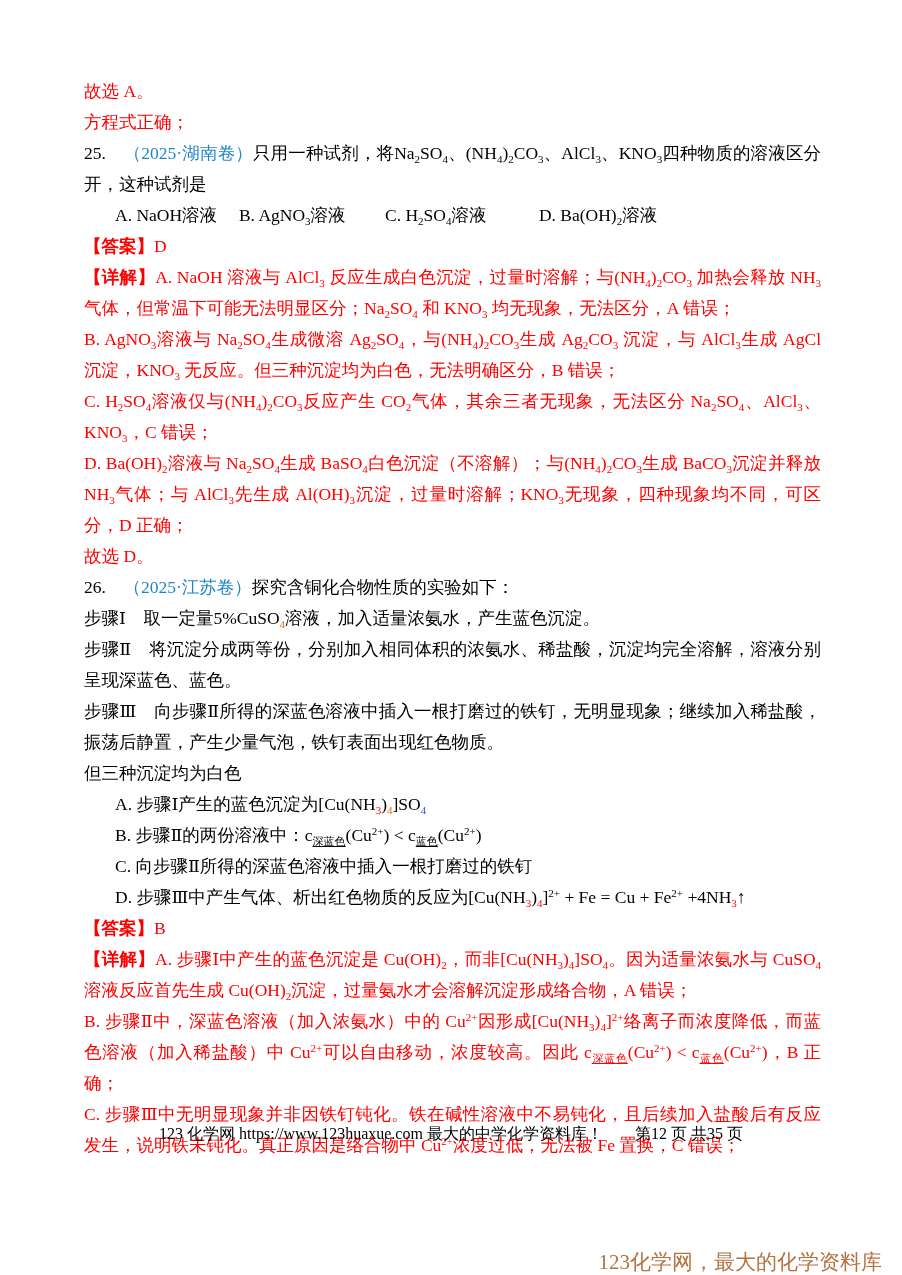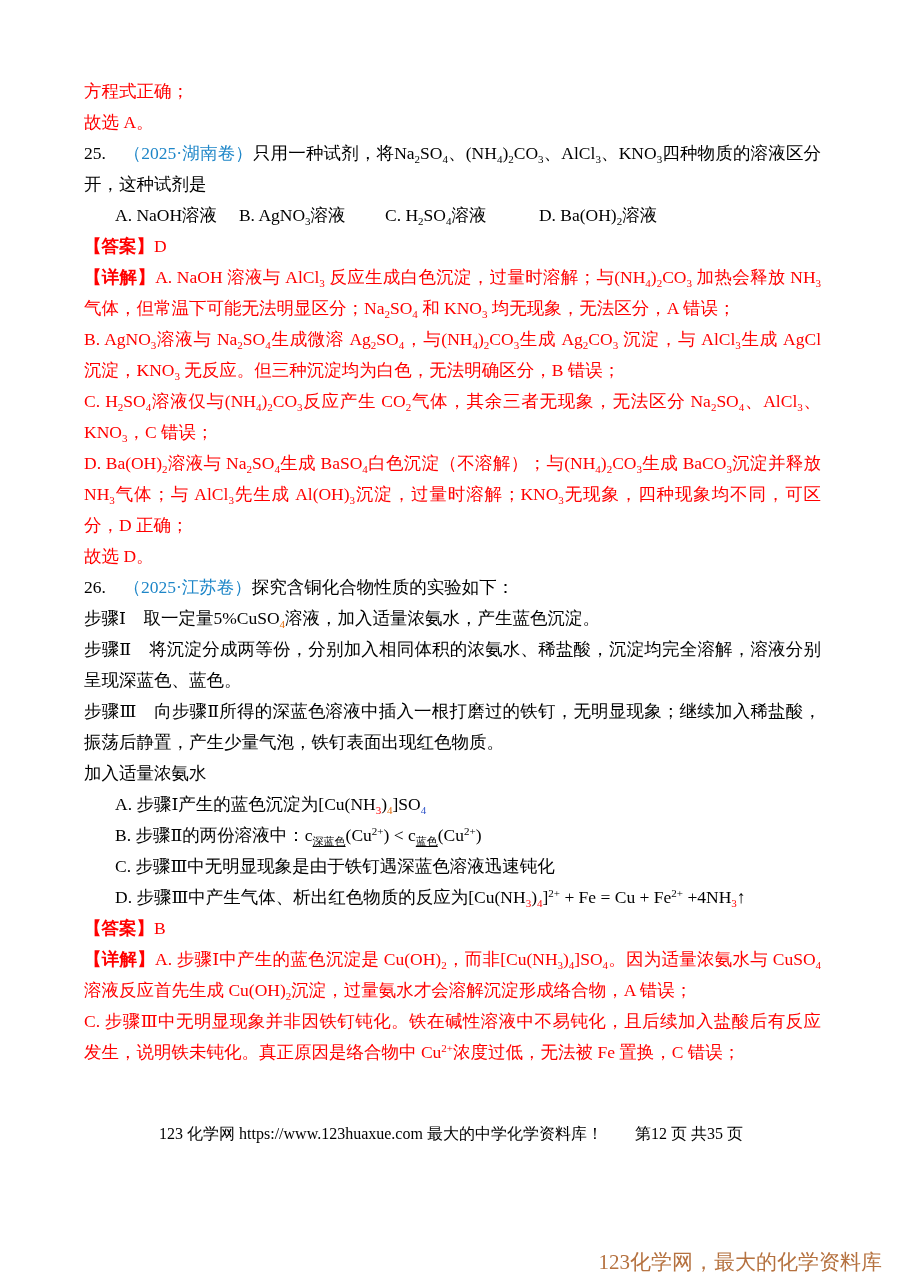--- a/index.html
+++ b/index.html
@@ -21,39 +21,40 @@
   .t-blue{color:var(--source-blue,#1E86C8);font-weight:normal;}
   .footer{position:absolute;top:1124px;left:0;width:100%;text-align:center;
     font-size:16px;color:#000;}
   .watermark{position:absolute;top:1248px;right:20px;font-size:21px;
     color:var(--watermark-brown,#B5713F);}
 </style>
 </head>
 <body>
 
 <main class="doc">
+    <p class="para red">故选 A。</p>
     <p class="para red">方程式正确；</p>
-    <p class="para red">故选 A。</p>
     <p class="para black">25.　<span class="t-blue">（2025·湖南卷）</span>只用一种试剂，将Na<span class="t-sub">2</span>SO<span class="t-sub">4</span>、(NH<span class="t-sub">4</span>)<span class="t-sub">2</span>CO<span class="t-sub">3</span>、AlCl<span class="t-sub">3</span>、KNO<span class="t-sub">3</span>四种物质的溶液区分开，这种试剂是</p>
     <p class="para black opt">A. NaOH溶液　 B. AgNO<span class="t-sub">3</span>溶液　　 C. H<span class="t-sub">2</span>SO<span class="t-sub">4</span>溶液　　　D. Ba(OH)<span class="t-sub">2</span>溶液</p>
     <p class="para red"><span class="t-b">【答案】</span>D</p>
     <p class="para red"><span class="t-b">【详解】</span>A. NaOH 溶液与 AlCl<span class="t-sub">3</span> 反应生成白色沉淀，过量时溶解；与(NH<span class="t-sub">4</span>)<span class="t-sub">2</span>CO<span class="t-sub">3</span> 加热会释放 NH<span class="t-sub">3</span> 气体，但常温下可能无法明显区分；Na<span class="t-sub">2</span>SO<span class="t-sub">4</span> 和 KNO<span class="t-sub">3</span> 均无现象，无法区分，A 错误；</p>
     <p class="para red">B. AgNO<span class="t-sub">3</span>溶液与 Na<span class="t-sub">2</span>SO<span class="t-sub">4</span>生成微溶 Ag<span class="t-sub">2</span>SO<span class="t-sub">4</span>，与(NH<span class="t-sub">4</span>)<span class="t-sub">2</span>CO<span class="t-sub">3</span>生成 Ag<span class="t-sub">2</span>CO<span class="t-sub">3</span> 沉淀，与 AlCl<span class="t-sub">3</span>生成 AgCl 沉淀，KNO<span class="t-sub">3</span> 无反应。但三种沉淀均为白色，无法明确区分，B 错误；</p>
     <p class="para red">C. H<span class="t-sub">2</span>SO<span class="t-sub">4</span>溶液仅与(NH<span class="t-sub">4</span>)<span class="t-sub">2</span>CO<span class="t-sub">3</span>反应产生 CO<span class="t-sub">2</span>气体，其余三者无现象，无法区分 Na<span class="t-sub">2</span>SO<span class="t-sub">4</span>、AlCl<span class="t-sub">3</span>、KNO<span class="t-sub">3</span>，C 错误；</p>
     <p class="para red">D. Ba(OH)<span class="t-sub">2</span>溶液与 Na<span class="t-sub">2</span>SO<span class="t-sub">4</span>生成 BaSO<span class="t-sub">4</span>白色沉淀（不溶解）；与(NH<span class="t-sub">4</span>)<span class="t-sub">2</span>CO<span class="t-sub">3</span>生成 BaCO<span class="t-sub">3</span>沉淀并释放 NH<span class="t-sub">3</span>气体；与 AlCl<span class="t-sub">3</span>先生成 Al(OH)<span class="t-sub">3</span>沉淀，过量时溶解；KNO<span class="t-sub">3</span>无现象，四种现象均不同，可区分，D 正确；</p>
     <p class="para red">故选 D。</p>
     <p class="para black">26.　<span class="t-blue">（2025·江苏卷）</span>探究含铜化合物性质的实验如下：</p>
     <p class="para black">步骤Ⅰ　取一定量5%CuSO<span class="t-sub c-orange">4</span>溶液，加入适量浓氨水，产生蓝色沉淀。</p>
     <p class="para black">步骤Ⅱ　将沉淀分成两等份，分别加入相同体积的浓氨水、稀盐酸，沉淀均完全溶解，溶液分别呈现深蓝色、蓝色。</p>
     <p class="para black">步骤Ⅲ　向步骤Ⅱ所得的深蓝色溶液中插入一根打磨过的铁钉，无明显现象；继续加入稀盐酸，振荡后静置，产生少量气泡，铁钉表面出现红色物质。</p>
-    <p class="para black">加入适量浓氨水</p>
+    <p class="para black">但三种沉淀均为白色</p>
     <p class="para black opt">A. 步骤Ⅰ产生的蓝色沉淀为[Cu(NH<span class="t-sub c-red">3</span>)<span class="t-sub c-orange">4</span>]SO<span class="t-sub c-blue">4</span></p>
     <p class="para black opt">B. 步骤Ⅱ的两份溶液中：c<span class="t-sub u-line">深蓝色</span>(Cu<span class="t-sup">2+</span>) &lt; c<span class="t-sub u-line">蓝色</span>(Cu<span class="t-sup">2+</span>)</p>
-    <p class="para black opt">C. 步骤Ⅲ中无明显现象是由于铁钉遇深蓝色溶液迅速钝化</p>
+    <p class="para black opt">C. 向步骤Ⅱ所得的深蓝色溶液中插入一根打磨过的铁钉</p>
     <p class="para black opt">D. 步骤Ⅲ中产生气体、析出红色物质的反应为[Cu(NH<span class="t-sub c-red">3</span>)<span class="t-sub c-red">4</span>]<span class="t-sup">2+</span> + Fe = Cu + Fe<span class="t-sup">2+</span> +4NH<span class="t-sub c-red">3</span>↑</p>
     <p class="para red"><span class="t-b">【答案】</span>B</p>
     <p class="para red"><span class="t-b">【详解】</span>A. 步骤Ⅰ中产生的蓝色沉淀是 Cu(OH)<span class="t-sub">2</span>，而非[Cu(NH<span class="t-sub">3</span>)<span class="t-sub">4</span>]SO<span class="t-sub">4</span>。因为适量浓氨水与 CuSO<span class="t-sub">4</span>溶液反应首先生成 Cu(OH)<span class="t-sub">2</span>沉淀，过量氨水才会溶解沉淀形成络合物，A 错误；</p>
+    <p class="para red">B. 步骤Ⅱ中，深蓝色溶液（加入浓氨水）中的 Cu<span class="t-sup">2+</span>因形成[Cu(NH<span class="t-sub">3</span>)<span class="t-sub">4</span>]<span class="t-sup">2+</span>络离子而浓度降低，而蓝色溶液（加入稀盐酸）中 Cu<span class="t-sup">2+</span>可以自由移动，浓度较高。因此 c<span class="t-sub u-line">深蓝色</span>(Cu<span class="t-sup">2+</span>) &lt; c<span class="t-sub u-line">蓝色</span>(Cu<span class="t-sup">2+</span>)，B 正确；</p>
     <p class="para red">C. 步骤Ⅲ中无明显现象并非因铁钉钝化。铁在碱性溶液中不易钝化，且后续加入盐酸后有反应发生，说明铁未钝化。真正原因是络合物中 Cu<span class="t-sup">2+</span>浓度过低，无法被 Fe 置换，C 错误；</p>
   </main>
 
 <div class="footer">123 化学网  https://www.123huaxue.com  最大的中学化学资料库！　　第12 页 共35 页</div>
 
 <div class="watermark">123化学网，最大的化学资料库</div>
 
 </body></html>

